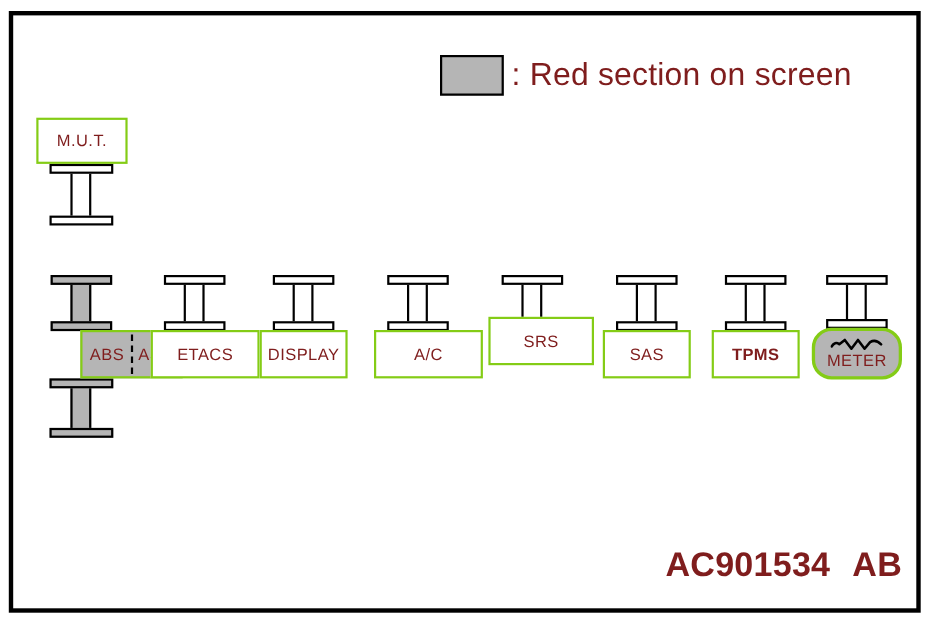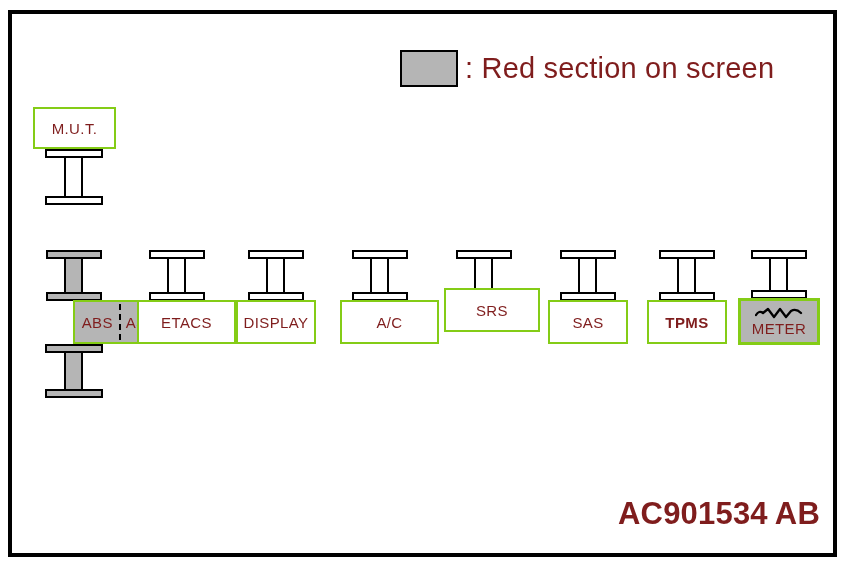--- a/index.html
+++ b/index.html
@@ -18,21 +18,21 @@
     border:2px solid #000;box-sizing:border-box;
   }
   .legend-text{margin-left:7px;font-size:29px;letter-spacing:0.2px;white-space:nowrap;}
   
   .box{
     position:absolute;background:#fff;border:2px solid #84cc16;box-sizing:border-box;
     display:flex;align-items:center;justify-content:center;
     font-size:15px;letter-spacing:0.4px;z-index:4;
   }
   .box.gray{background:#b5b5b5;border-width:2.5px;}
-  .box.thick{border-width:3px;}
+  .box.thick{border-width:3px;border-radius:18px;}
   
   .bus{
     position:absolute;left:29px;top:204px;width:785px;height:46px;
     background:#b5b5b5;border:2px solid #000;box-sizing:border-box;
     display:flex;align-items:center;padding-left:36px;font-size:15px;
     letter-spacing:0.5px;z-index:1;
   }
   
   .flange{
     position:absolute;height:9px;width:56px;background:#fff;border:2px solid #000;
@@ -51,21 +51,21 @@
     border-left:2px dashed #000;transform:translateX(-1px);
   }
   
   .stack{flex-direction:column;justify-content:center;gap:0px;}
   .stack .resistor{line-height:0;margin-bottom:1px;}
   
   .figure-code{
     position:absolute;right:26px;top:496px;font-size:31px;font-weight:700;
     letter-spacing:0.2px;white-space:nowrap;
   }
-  .figure-code .suffix{margin-left:7px;}
+  .figure-code .suffix{margin-left:20px;}
 </style>
 </head>
 <body>
 
 <div class="page">
 
   <div class="frame"></div>
 
   <div class="legend">
     <span class="swatch"></span>

